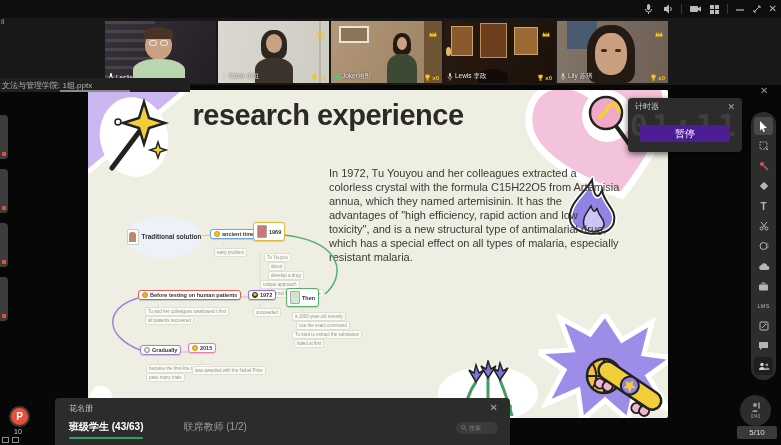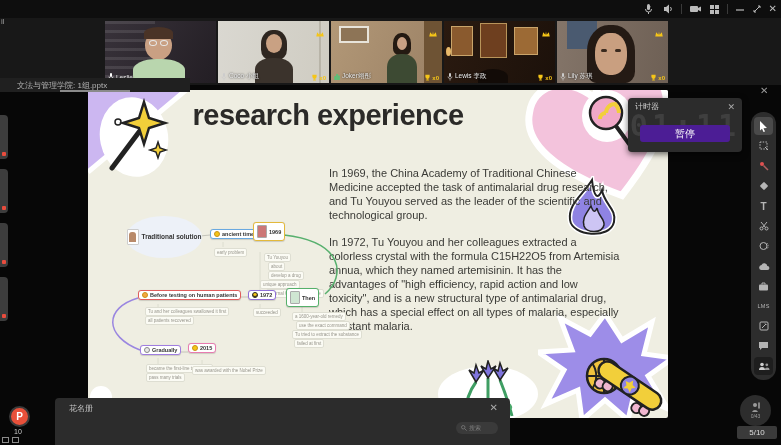--- a/index.html
+++ b/index.html
@@ -27,21 +27,21 @@
     font-size:6px; color:#f5c518; font-weight:bold; z-index:5; }
   .vcrown { position:absolute; right:4px; top:3px; z-index:5; }
   .head { position:absolute; border-radius:50%; }
   .torso { position:absolute; border-radius:45% 45% 0 0; }
 
   
   .main { position:absolute; left:0; top:85px; width:781px; height:360px; background:#070707; }
 
   .filetabbar { position:absolute; left:0; top:-7px; height:14px; width:190px; background:#202020;
     z-index:36; display:flex; align-items:center; }
-  .filetab { font-size:8px; color:#b5b5b5; padding-left:2px; white-space:nowrap; overflow:hidden;margin-left:15px; }
+  .filetab { font-size:8px; color:#b5b5b5; padding-left:2px; white-space:nowrap; overflow:hidden; }
   .filetab-underline { position:absolute; left:60px; bottom:0; width:70px; height:2px; background:#8a8a8a; }
 
   .leftstrip { position:absolute; left:0; top:20px; width:10px; height:320px; z-index:30; }
   .ltab { position:absolute; left:0; width:8px; height:44px; background:#3d3d3d; border-radius:0 4px 4px 0; }
   .ltab .dot { position:absolute; left:2px; bottom:3px; width:4px; height:4px; background:#e84c3d; border-radius:1px; }
 
   
   .slide { position:absolute; left:88px; top:5px; width:580px; height:328px;
     background:#efeee2; overflow:hidden; z-index:10; border-radius:2px; }
   .deco { position:absolute; }
@@ -389,21 +389,20 @@
         <path d="M52 18 l-7-12 l5 3 l2-8 l3 8 l5-3 Z" fill="#7f74dd" stroke="#222" stroke-width="1.5"></path>
         <path d="M64 20 l-7-12 l5 3 l2-8 l3 8 l5-3 Z" fill="#7f74dd" stroke="#222" stroke-width="1.5"></path>
       </svg>
 
       <div class="deco" style="left:2px;top:296px;width:22px;height:22px;border-radius:50%;background:#fff;"></div>
 
       <div class="slide-title">
         <div>research experience</div>
       </div>
       <div class="slide-body">
-        <p>In 1969, the China Academy of Traditional Chinese Medicine accepted the task of antimalarial drug research, and Tu Youyou served as the leader of the scientific and technological group.</p>
         <p>In 1972, Tu Youyou and her colleagues extracted a colorless crystal with the formula C15H22O5 from Artemisia annua, which they named artemisinin. It has the advantages of "high efficiency, rapid action and low toxicity", and is a new structural type of antimalarial drug, which has a special effect on all types of malaria, especially resistant malaria.</p>
       </div>
 
       <svg class="deco" style="left:0;top:120px" width="300" height="190" viewBox="0 0 300 190">
         <path d="M112 26 L122 25 M162 25 L165 25 M150 87 L160 87 M192 87 L198 87 M92 142 L100 142" stroke="#c4c4ba" stroke-width="1"></path>
         <path d="M196 25 C256 32 258 66 237 84" stroke="#58b06e" stroke-width="1.5" fill="none"></path>
         <path d="M50 88 C16 98 16 126 52 140" stroke="#9a86e0" stroke-width="1.5" fill="none"></path>
         <path d="M135 32 L135 37 M172 42 L172 82 M70 94 L70 100 M172 94 L172 100 M214 96 L214 104 M70 148 L70 155 M114 150 L114 157" stroke="#d8d8cc" stroke-width=".8"></path>
       </svg>
 
@@ -555,20 +554,24 @@
         <path d="M9 1 v5" stroke="#9a9a9a" stroke-width="1.6" stroke-linecap="round"></path>
         </svg>
       <span class="cnt">0/43</span>
     </div>
 
     <div class="pagebox">5/10</div>
 
     <div class="roster">
       <span class="roster-title">花名册</span>
       <span class="roster-x">✕</span>
+      <div class="roster-tabs">
+        <span class="rtab active">班级学生 (43/63)</span>
+        <span class="rtab">联席教师 (1/2)</span>
+      </div>
       <div class="rsearch">
         <svg width="6" height="6" viewBox="0 0 8 8">
           <circle cx="3" cy="3" r="2.3" fill="none" stroke="#808080"></circle>
             <path d="M5 5 L7.5 7.5" stroke="#808080"></path>
           </svg>
         <span>搜索</span>
       </div>
     </div>
 
     <div class="pptbadge">

